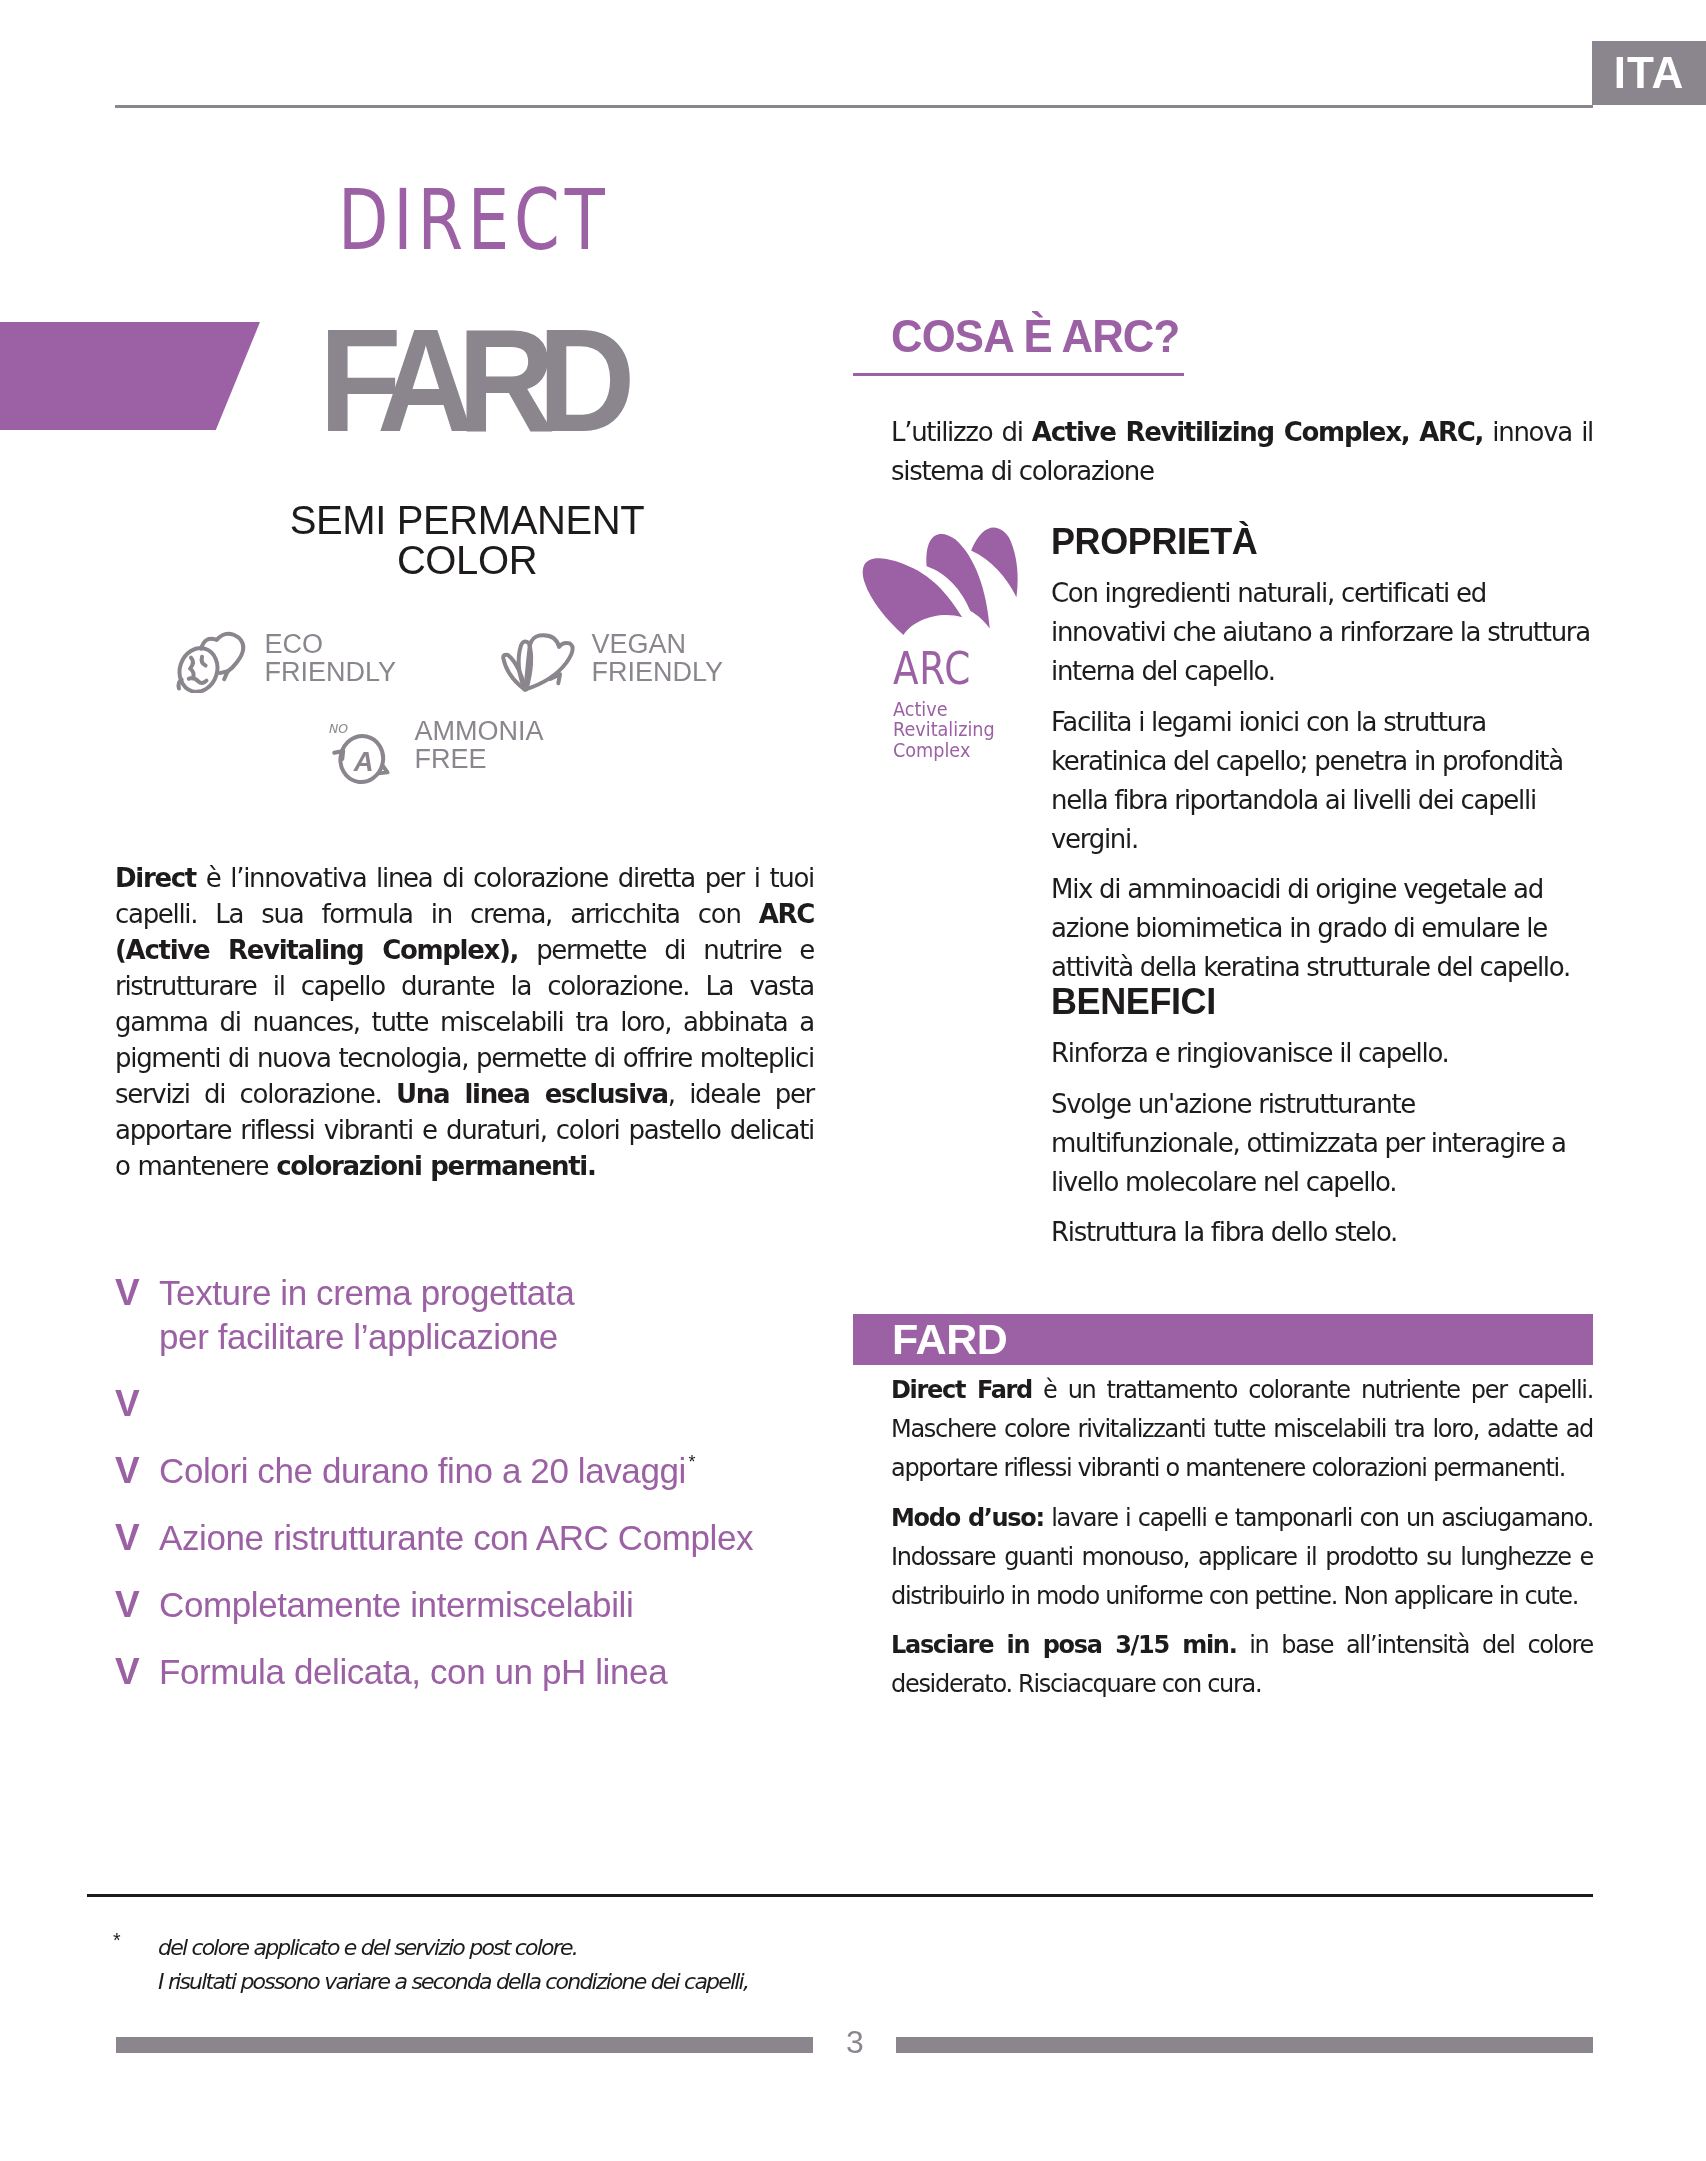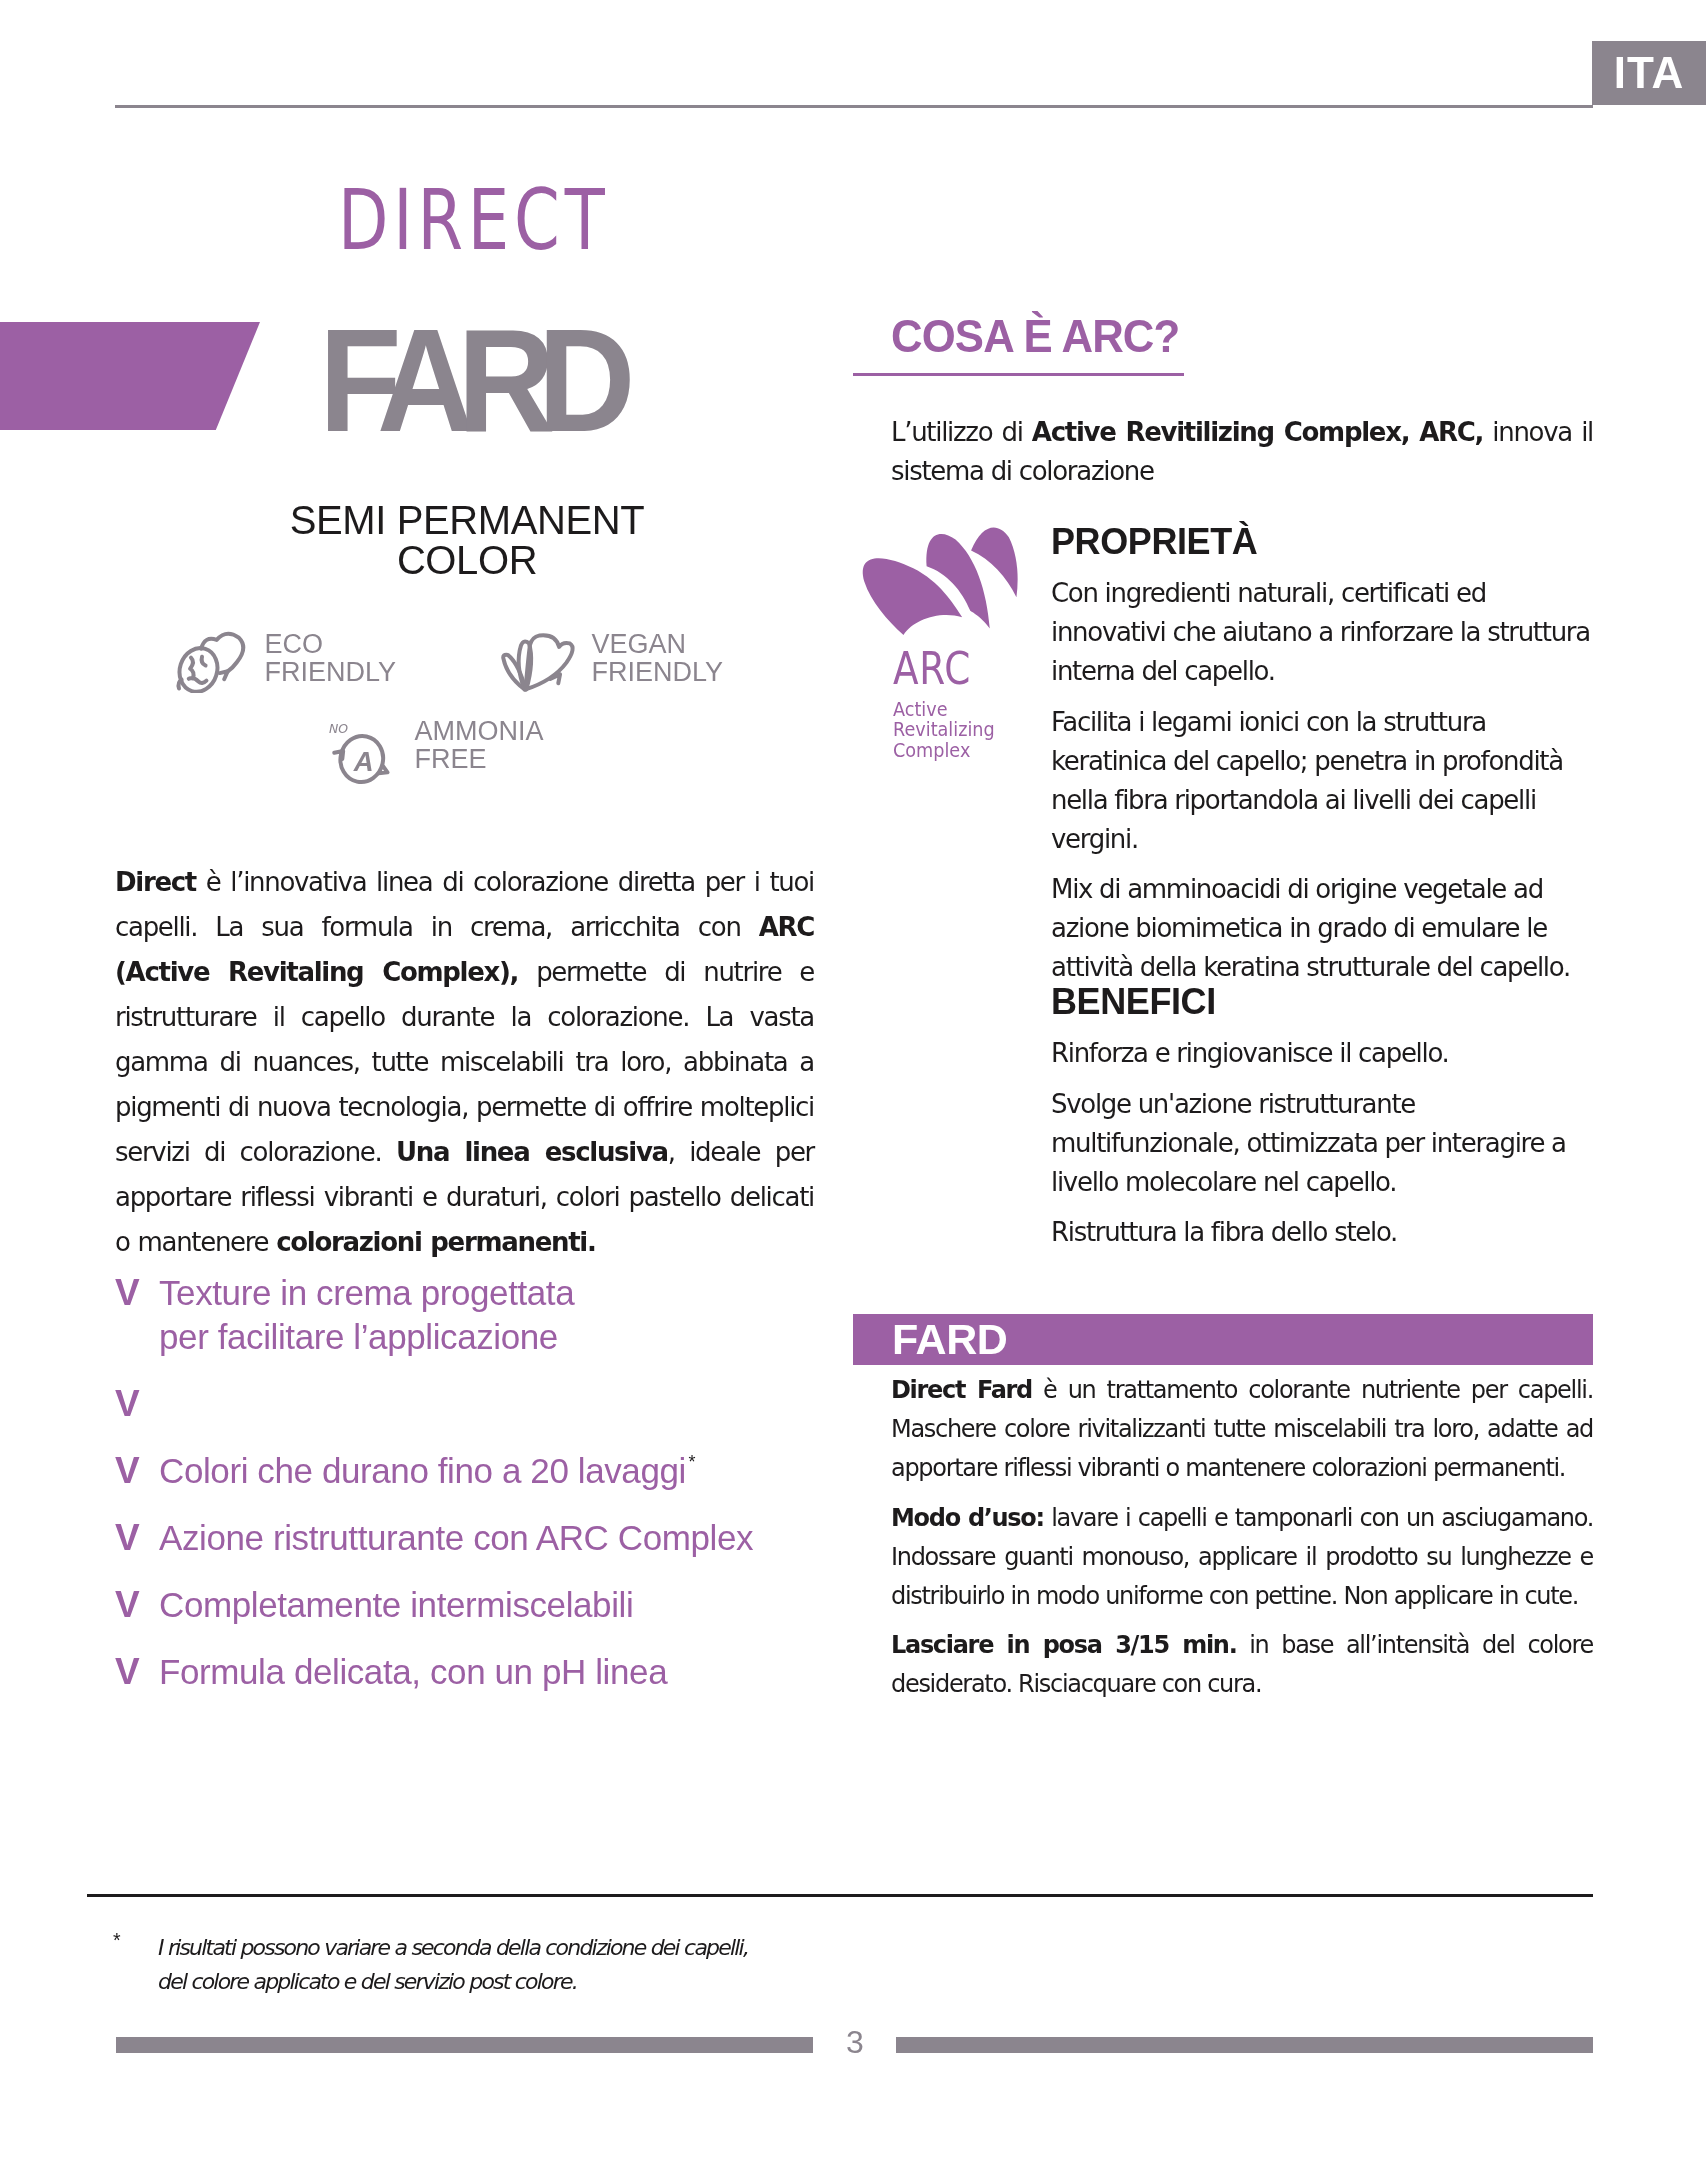--- a/index.html
+++ b/index.html
@@ -25,21 +25,21 @@
   .brand-sub { left:218px; top:500px; width:498px; text-align:center; font-size:40px;
                color:#1d1b1c; line-height:1; letter-spacing:-0.4px; }
 
   
   .badge { display:flex; align-items:flex-start; color:#8b858e; }
   .badge svg { flex:none; }
   .badge-label { font-size:27px; line-height:27.6px; margin-left:11.6px; letter-spacing:0px; }
 
   
   .intro { left:115px; top:860px; width:699px; font-family:"DejaVu Sans", sans-serif;
-           font-size:26px; line-height:45px; text-align:justify; color:#1d1b1c;
+           font-size:26px; line-height:36px; text-align:justify; color:#1d1b1c;
            letter-spacing:-1.3px; word-spacing:0.9px; }
   .intro b { font-weight:bold; }
 
   
   .checklist { left:115px; top:1271px; width:711px; list-style:none; margin:0; padding:0; }
   .checklist li { display:flex; align-items:flex-start; color:#9c60a4; font-size:35px;
                   line-height:44px; margin-bottom:23px; letter-spacing:-0.4px; }
   .checklist .tick { width:44px; flex:none; font-weight:bold; font-size:37px; }
   .checklist sup { font-size:18px; color:#1d1b1c; vertical-align:top; margin-left:2.7px; line-height:27px; }
 
@@ -205,19 +205,19 @@
 </div>
 <div class="abs fard-body">
   <p><b>Direct Fard</b><span> è un trattamento colorante nutriente per capelli. Maschere colore rivitalizzanti tutte miscelabili  tra loro, adatte ad apportare riflessi vibranti o mantenere colorazioni permanenti.</span></p>
   <p><b>Modo d’uso:</b><span> lavare i capelli e tamponarli con un asciugamano. Indossare guanti monouso, applicare il prodotto su lunghezze e distribuirlo in modo uniforme con pettine. Non applicare in cute.</span></p>
   <p><b>Lasciare in posa 3/15 min.</b><span> in base all’intensità del colore desiderato. Risciacquare con cura.</span></p>
 </div>
 
 <div class="abs bottom-rule"></div>
 <div class="abs footnote-mark">*</div>
 <div class="abs footnote">
+  <div>del colore applicato e del servizio post colore.</div>
   <div>I risultati possono variare a seconda della condizione dei capelli,</div>
-  <div>del colore applicato e del servizio post colore.</div>
 </div>
 <div class="abs page-bar-left"></div>
 <div class="abs page-num">3</div>
 <div class="abs page-bar-right"></div>
 
 
 </body></html>

